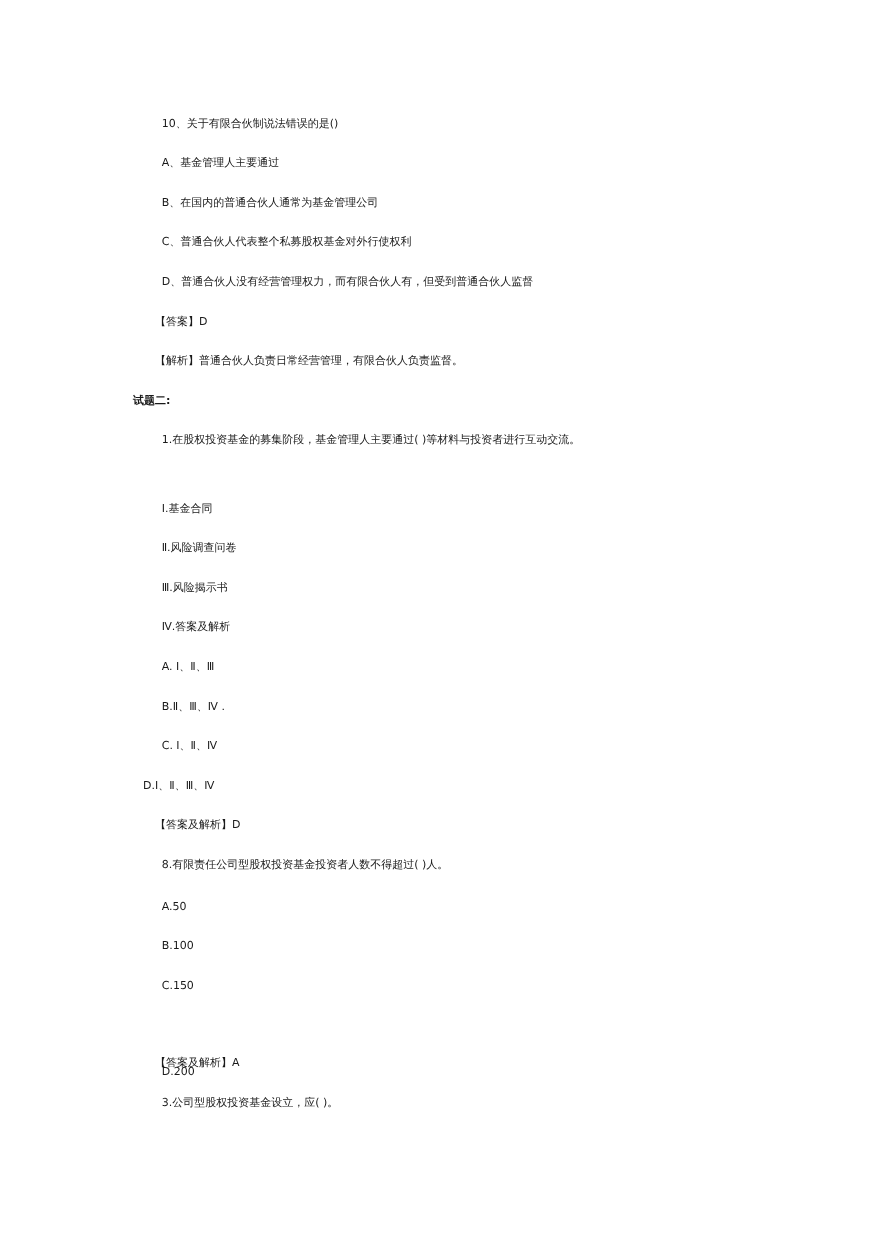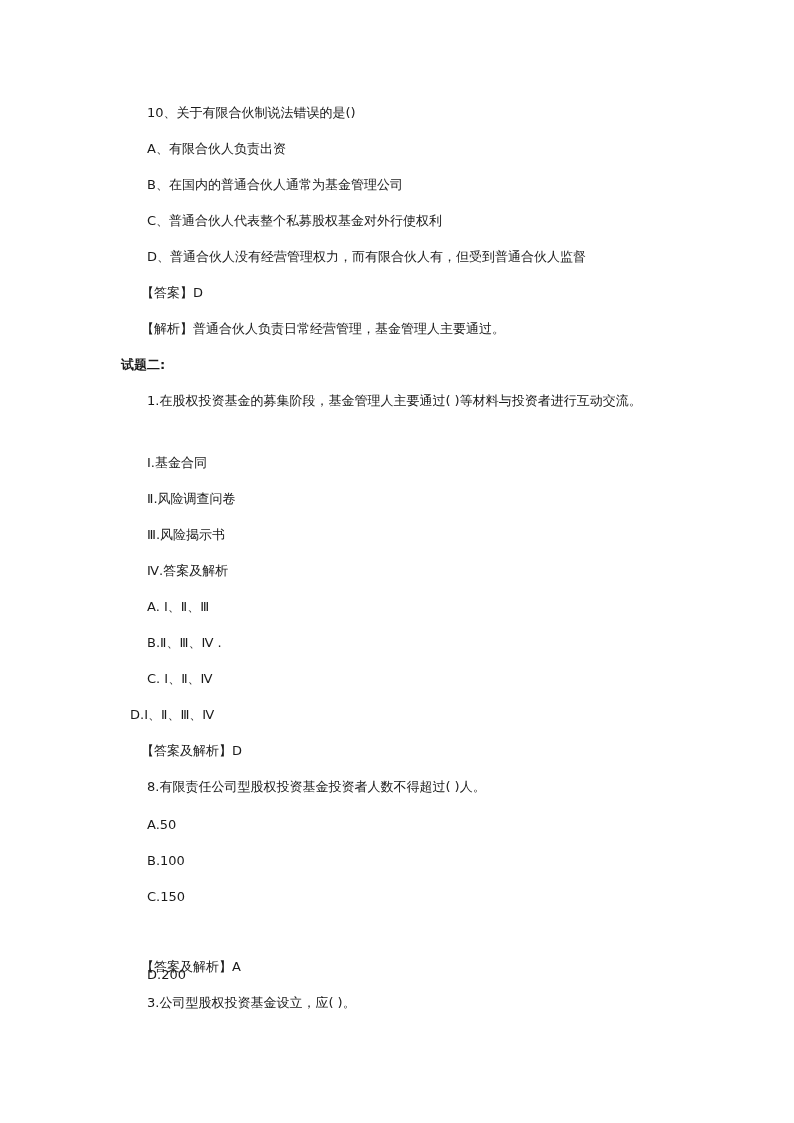--- a/index.html
+++ b/index.html
@@ -1,31 +1,31 @@
 <!DOCTYPE html>
 <html><head>
 <meta charset="utf-8">
 <style>
   html, body { margin: 0; padding: 0; background: #ffffff; }
   body { width: 794px; height: 1123px; position: relative; overflow: hidden;
          font-family: "DejaVu Sans", "Liberation Sans", sans-serif; color: #1a1a1a; }
-  .line { position: absolute; font-size: 13px; line-height: 16px; white-space: nowrap; }
+  .line { position: absolute; font-size: 10px; line-height: 16px; white-space: nowrap; }
   .bold { font-weight: bold; }
 </style>
 </head>
 <body>
 
 <div>
   <div class="line" style="left:147px;top:105px">10、关于有限合伙制说法错误的是()</div>
-  <div class="line" style="left:147px;top:141px">A、有限合伙人负责出资</div>
+  <div class="line" style="left:147px;top:141px">A、基金管理人主要通过</div>
   <div class="line" style="left:147px;top:177px">B、在国内的普通合伙人通常为基金管理公司</div>
   <div class="line" style="left:147px;top:213px">C、普通合伙人代表整个私募股权基金对外行使权利</div>
   <div class="line" style="left:147px;top:249px">D、普通合伙人没有经营管理权力，而有限合伙人有，但受到普通合伙人监督</div>
   <div class="line" style="left:141px;top:285px">【答案】D</div>
-  <div class="line" style="left:141px;top:321px">【解析】普通合伙人负责日常经营管理，基金管理人主要通过。</div>
+  <div class="line" style="left:141px;top:321px">【解析】普通合伙人负责日常经营管理，有限合伙人负责监督。</div>
 
   <div class="line bold" style="left:121px;top:357px">试题二:</div>
 
   <div class="line" style="left:147px;top:393px">1.在股权投资基金的募集阶段，基金管理人主要通过( )等材料与投资者进行互动交流。</div>
   <div class="line" style="left:147px;top:455px">Ⅰ.基金合同</div>
   <div class="line" style="left:147px;top:491px">Ⅱ.风险调查问卷</div>
   <div class="line" style="left:147px;top:527px">Ⅲ.风险揭示书</div>
   <div class="line" style="left:147px;top:563px">Ⅳ.答案及解析</div>
   <div class="line" style="left:147px;top:599px">A.  Ⅰ、Ⅱ、Ⅲ</div>
   <div class="line" style="left:147px;top:635px">B.Ⅱ、Ⅲ、Ⅳ .</div>

